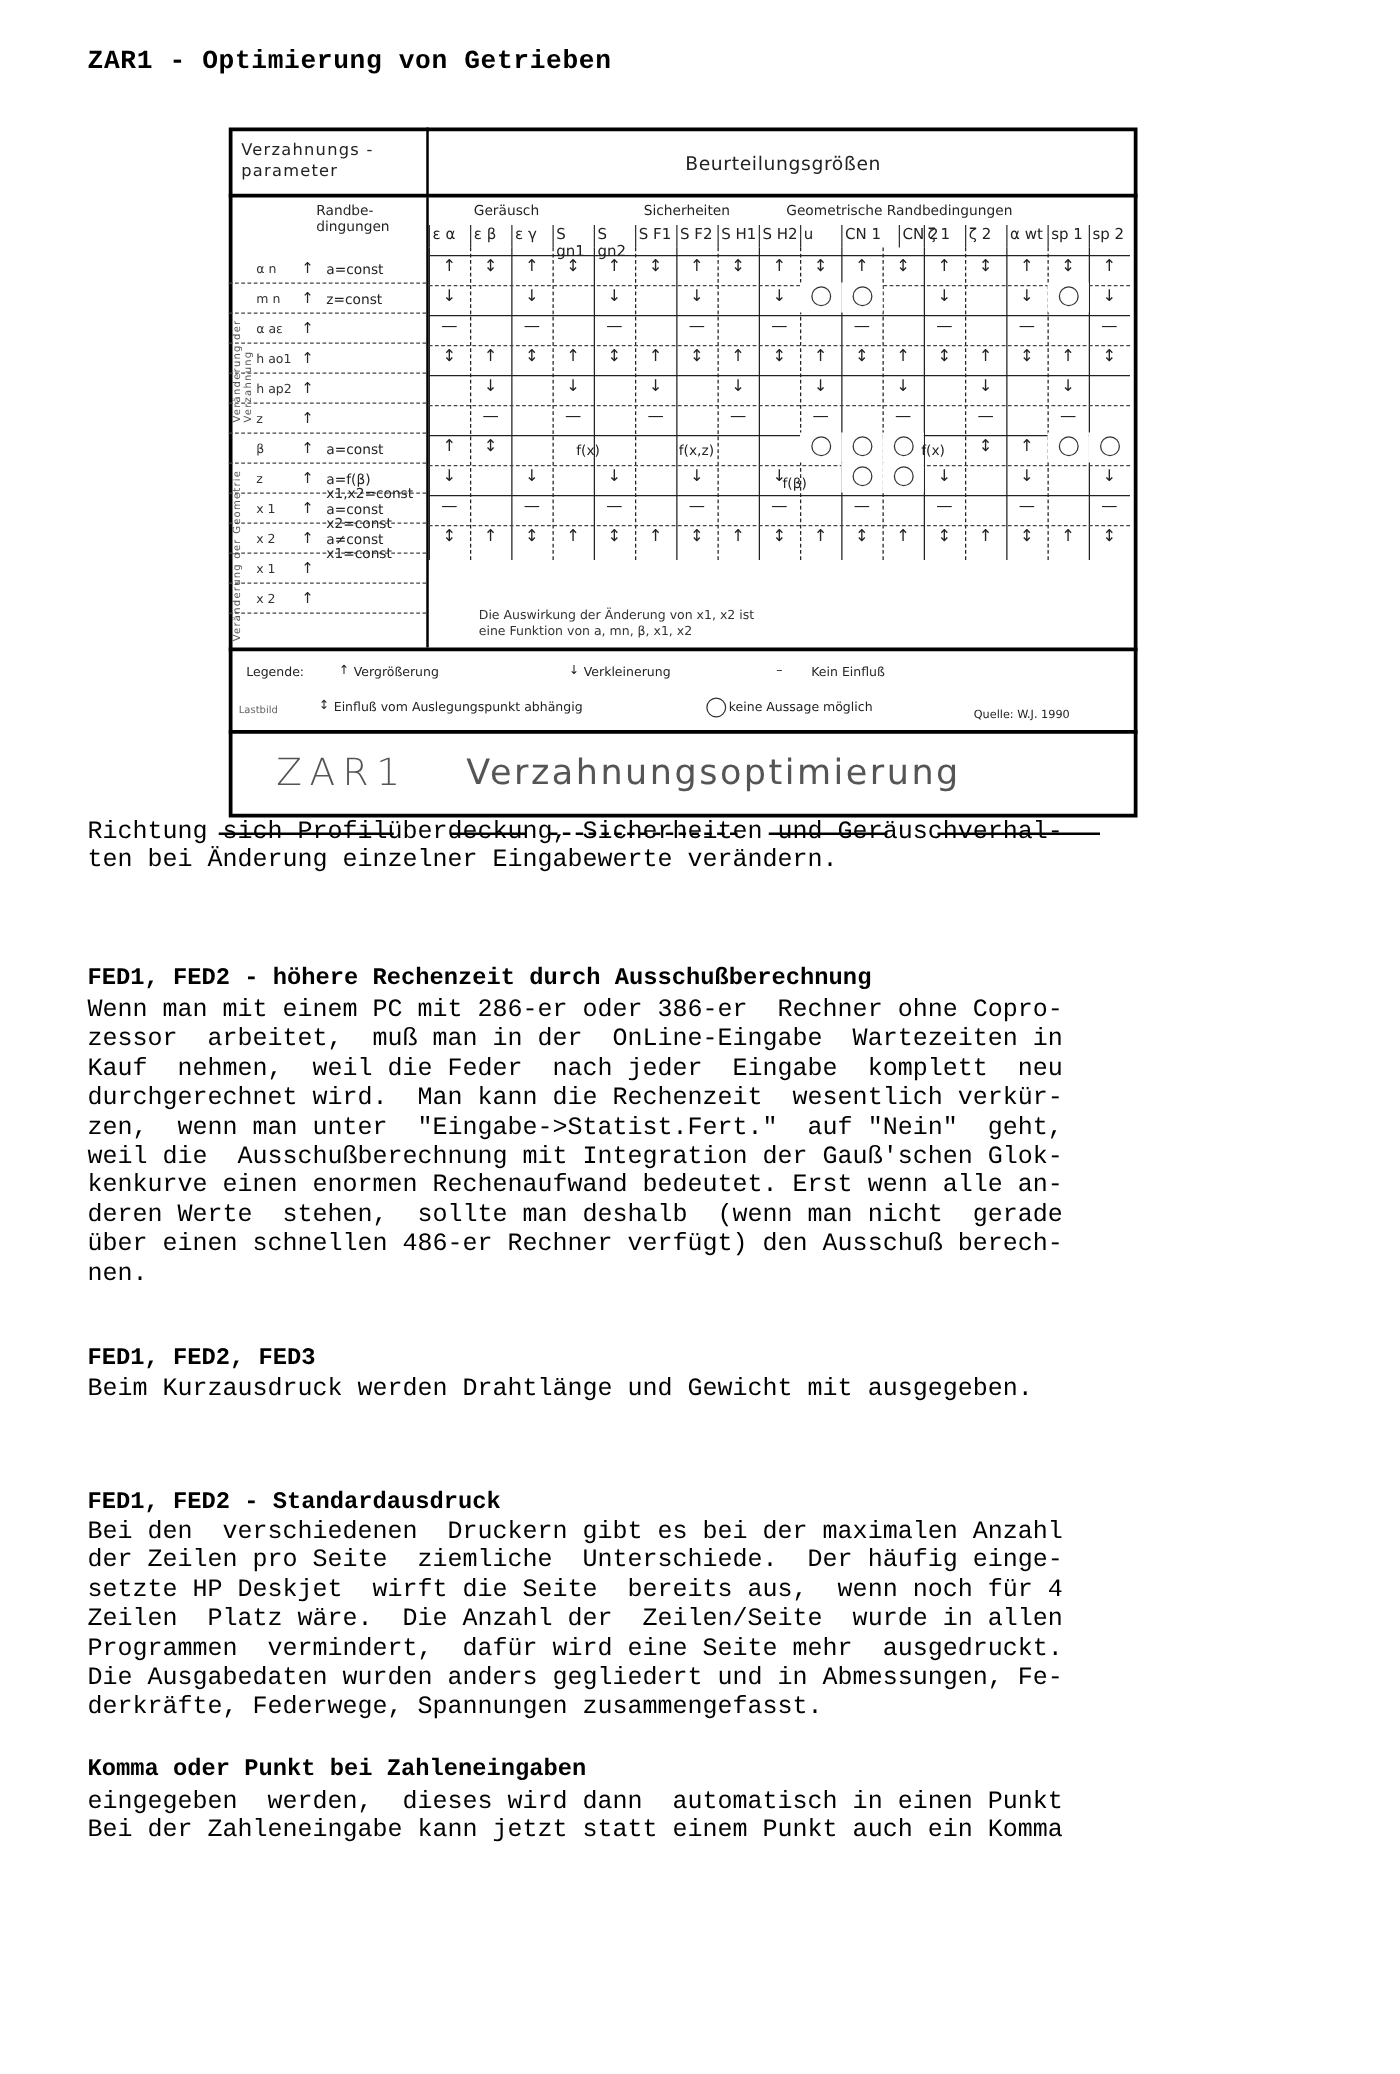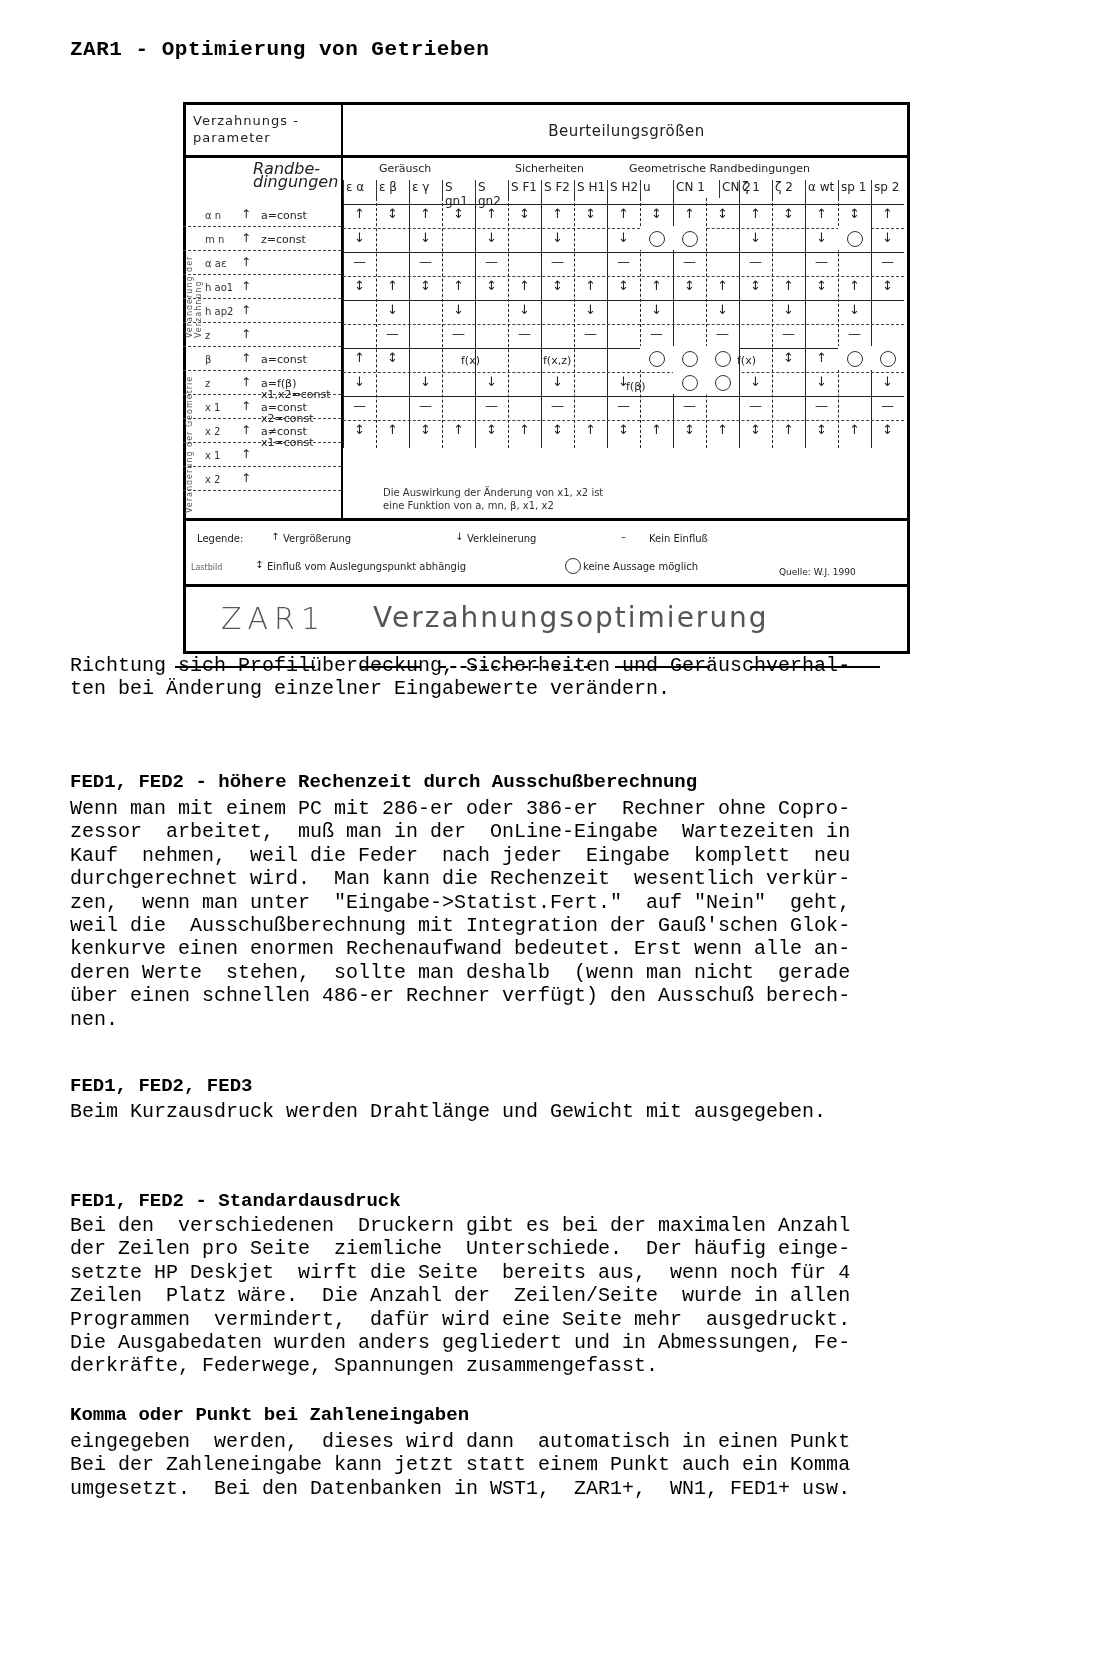--- a/index.html
+++ b/index.html
@@ -8,21 +8,21 @@
   .page-title { position:absolute; left:70px; top:38px; font-size:21px; font-weight:bold; letter-spacing:0.5px; }
 
   
   .figure { position:absolute; left:183px; top:102px; width:727px; height:551px; }
   .fig-frame { position:absolute; left:0; top:0; width:727px; height:552px; border:3px solid #000; box-sizing:border-box; }
   .fig-sans { font-family:"DejaVu Sans","Liberation Sans",sans-serif; color:#222; }
   .hdr-left { position:absolute; left:0; top:0; width:160px; height:56px; border-right:2px solid #000; border-bottom:3px solid #000; box-sizing:border-box; padding:10px 0 0 10px; font-size:13px; line-height:17px; letter-spacing:1px; }
   .hdr-right { position:absolute; left:160px; top:0; right:0; height:56px; border-bottom:3px solid #000; box-sizing:border-box; text-align:center; padding-top:20px; font-size:15px; letter-spacing:0.5px; }
   .params-col { position:absolute; left:0; top:56px; width:160px; height:360px; border-right:2px solid #000; box-sizing:border-box; }
   .vert-label { position:absolute; font-size:8px; writing-mode:vertical-rl; transform:rotate(180deg); color:#555; letter-spacing:1px; }
-  .rb-header { position:absolute; left:70px; top:4px; font-size:16px; line-height:13px;font-style:italic; }
+  .rb-header { position:absolute; left:70px; top:4px; font-size:11px; line-height:13px; }
   .param-row { position:absolute; left:0; width:158px; height:1px; border-top:1px dashed #444; }
   .param-label { position:absolute; font-size:10px; color:#333; }
   .param-cond { position:absolute; left:78px; font-size:11px; color:#222; line-height:11px; }
   .arrow { position:absolute; width:10px; text-align:center; font-size:12px; line-height:12px; }
 
   .grid { position:absolute; left:160px; top:56px; right:0; height:360px; }
   .group-head { position:absolute; top:4px; font-size:11px; }
   .col-head { position:absolute; top:22px; font-size:12px; border-left:1px solid #333; height:18px; padding-left:2px; box-sizing:border-box; }
   .cell { position:absolute; width:34px; height:28px; text-align:center; font-size:13px; line-height:28px; }
   .hline { position:absolute; height:0; border-top:1px solid #222; }
@@ -326,14 +326,14 @@
 
 <div id="sections">
     <div class="para mono" style="top: 654px;"><div>Richtung sich Profilüberdeckung, Sicherheiten und Geräuschverhal-</div><div>ten bei Änderung einzelner Eingabewerte verändern.</div></div>
     <div class="h2 mono" style="top: 771px;">FED1, FED2 - höhere Rechenzeit durch Ausschußberechnung</div>
     <div class="para mono" style="top: 797px;"><div>Wenn man mit einem PC mit 286-er oder 386-er  Rechner ohne Copro-</div><div>zessor  arbeitet,  muß man in der  OnLine-Eingabe  Wartezeiten in</div><div>Kauf  nehmen,  weil die Feder  nach jeder  Eingabe  komplett  neu</div><div>durchgerechnet wird.  Man kann die Rechenzeit  wesentlich verkür-</div><div>zen,  wenn man unter  "Eingabe-&gt;Statist.Fert."  auf "Nein"  geht,</div><div>weil die  Ausschußberechnung mit Integration der Gauß'schen Glok-</div><div>kenkurve einen enormen Rechenaufwand bedeutet. Erst wenn alle an-</div><div>deren Werte  stehen,  sollte man deshalb  (wenn man nicht  gerade</div><div>über einen schnellen 486-er Rechner verfügt) den Ausschuß berech-</div><div>nen.</div></div>
     <div class="h2 mono" style="top: 1075px;">FED1, FED2, FED3</div>
     <div class="para mono" style="top: 1100px;"><div>Beim Kurzausdruck werden Drahtlänge und Gewicht mit ausgegeben.</div></div>
     <div class="h2 mono" style="top: 1190px;">FED1, FED2 - Standardausdruck</div>
     <div class="para mono" style="top: 1214px;"><div>Bei den  verschiedenen  Druckern gibt es bei der maximalen Anzahl</div><div>der Zeilen pro Seite  ziemliche  Unterschiede.  Der häufig einge-</div><div>setzte HP Deskjet  wirft die Seite  bereits aus,  wenn noch für 4</div><div>Zeilen  Platz wäre.  Die Anzahl der  Zeilen/Seite  wurde in allen</div><div>Programmen  vermindert,  dafür wird eine Seite mehr  ausgedruckt.</div><div>Die Ausgabedaten wurden anders gegliedert und in Abmessungen, Fe-</div><div>derkräfte, Federwege, Spannungen zusammengefasst.</div></div>
     <div class="h2 mono" style="top: 1404px;">Komma oder Punkt bei Zahleneingaben</div>
-    <div class="para mono" style="top: 1430px;"><div>eingegeben  werden,  dieses wird dann  automatisch in einen Punkt</div><div>Bei der Zahleneingabe kann jetzt statt einem Punkt auch ein Komma</div><div>umgesetzt.  Bei den Datenbanken in WST1,  ZAR1+,  WN1, FED1+ usw.</div></div>
+    <div class="para mono" style="top: 1430px;"><div>eingegeben  werden,  dieses wird dann  automatisch in einen Punkt</div><div>Bei der Zahleneingabe kann jetzt statt einem Punkt auch ein Komma</div></div>
   </div>
 
 </body></html>

